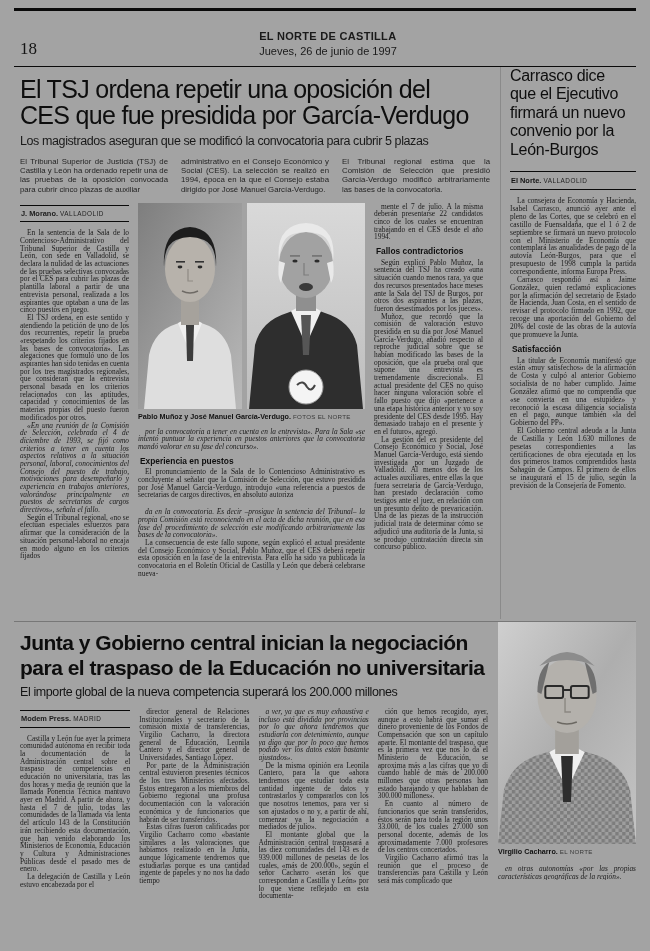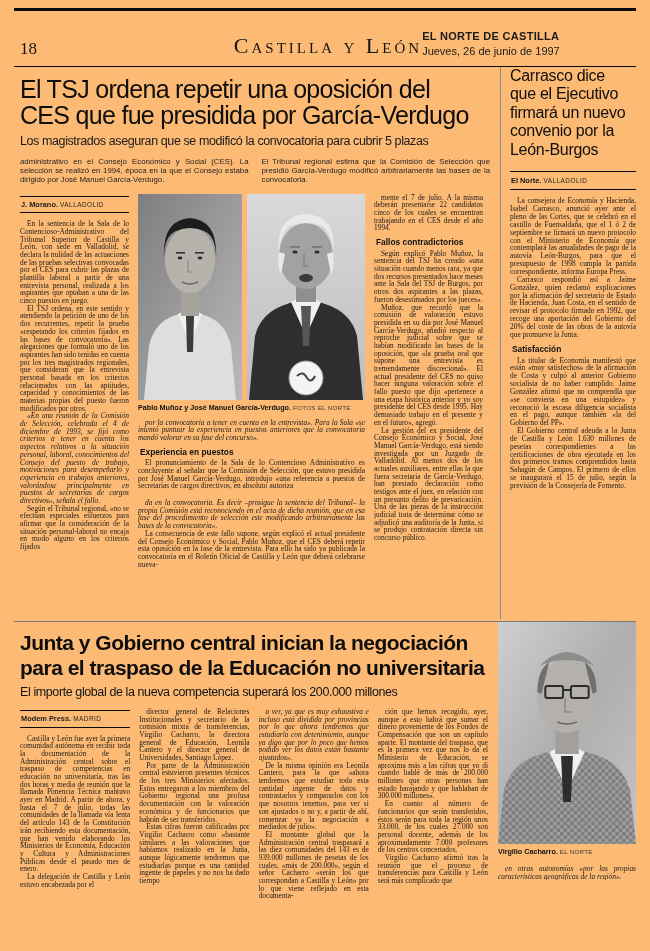--- a/index.html
+++ b/index.html
@@ -1,16 +1,16 @@
 <!DOCTYPE html>
 <html><head>
 <meta charset="utf-8">
 <style>
   html,body{margin:0;padding:0;background:#8a8a8a;}
-  .page{width:650px;height:951px;margin:0 auto;background:#fdba74;color:#141414;position:relative;overflow:hidden;}
+  .page{width:650px;height:951px;margin:0 auto;background:#a3a3a3;color:#141414;position:relative;overflow:hidden;}
   .topbar{margin:8px 14px 0 14px;border-top:3px solid #0a0a0a;}
   .hdr{display:grid;grid-template-columns:1fr auto 1fr;align-items:end;padding:18px 14px 7px 20px;}
   .hdr-page{font-family:"Liberation Serif",serif;font-size:17px;}
   .hdr-title{font-family:"Liberation Serif",serif;font-size:22px;font-variant:small-caps;letter-spacing:3px;text-align:center;white-space:nowrap;}
   .hdr-right{text-align:left;font-family:"Liberation Sans",sans-serif;font-size:11px;line-height:1.35;color:#1a1a1a;}
   .hdr-right .mast{font-weight:bold;letter-spacing:.3px;}
   .hdr-rule{margin:0 14px;border-top:1.5px solid #0a0a0a;}
   .content{padding:0 14px 0 20px;}
   .main-row{display:flex;gap:10px;height:552px;overflow:hidden;}
   .main-left{width:470px;flex:0 0 470px;}
@@ -54,36 +54,36 @@
 </style>
 </head>
 <body>
 
 <div class="page">
 
   <div class="topbar"></div>
 
   <div class="hdr">
     <div class="hdr-page">18</div>
-    <div class="hdr-title">Castilla y León</div>
     <div class="hdr-right">
       <div class="mast">EL NORTE DE CASTILLA</div>
       <div>Jueves, 26 de junio de 1997</div>
     </div>
   </div>
   <div class="hdr-rule"></div>
 
   <div class="content">
     <div class="main-row">
       <div class="main-left">
         <h1 class="headline">El TSJ ordena repetir una oposición del
 CES que fue presidida por García-Verdugo</h1>
         <div class="deck">Los magistrados aseguran que se modificó la convocatoria para cubrir 5 plazas</div>
 
         <div class="lead-row">
+          <div class="lead-col">El Tribunal Superior de Justicia (TSJ) de Castilla y León ha ordenado repetir una de las pruebas de la oposición convocada para cubrir cinco plazas de auxiliar</div>
           <div class="lead-col">administrativo en el Consejo Económico y Social (CES). La selección se realizó en 1994, época en la que el Consejo estaba dirigido por José Manuel García-Verdugo.</div>
           <div class="lead-col">El Tribunal regional estima que la Comisión de Selección que presidió García-Verdugo modificó arbitrariamente las bases de la convocatoria.</div>
         </div>
 
         <div class="body-row">
           <div class="bcol">
             <div class="byline">
               <span class="bl-name">J. Morano.</span>
               <span class="bl-place">VALLADOLID</span>
             </div>

